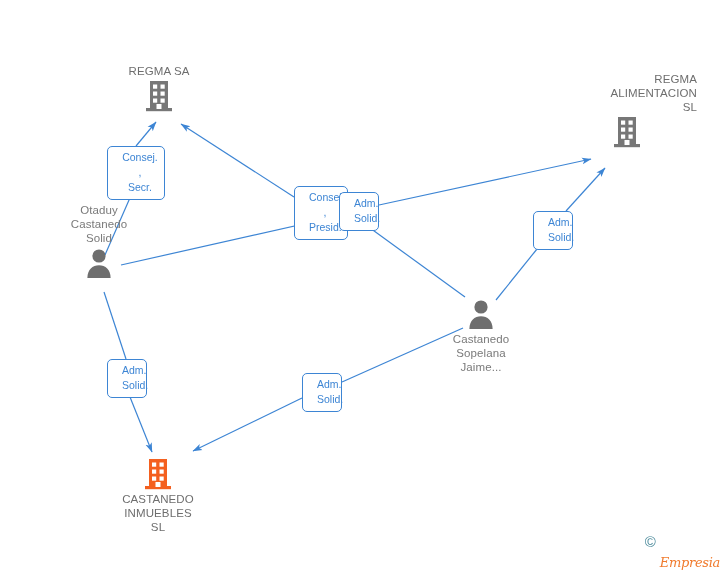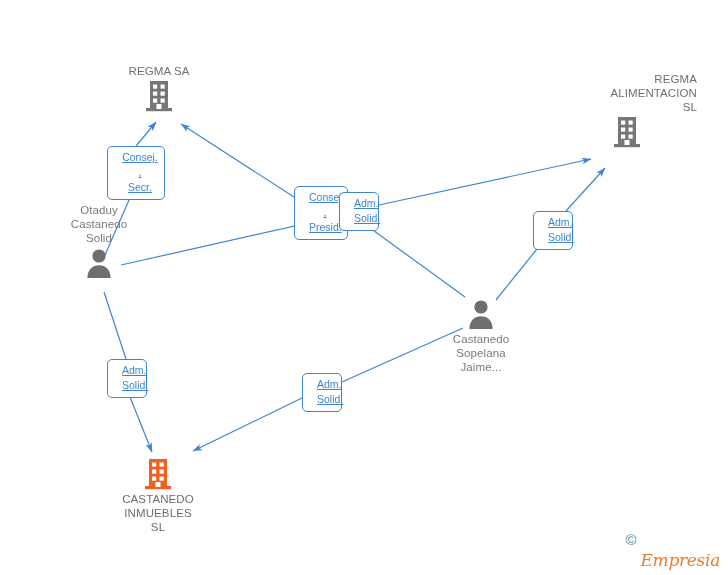--- a/index.html
+++ b/index.html
@@ -51,39 +51,38 @@
     background: #ffffff;
     border: 1.3px solid #3d85d4;
     border-radius: 5px;
     color: #3d85d4;
     font-size: 10.5px;
     line-height: 15px;
     text-align: center;
     padding: 3px 6px 4px 14px;
     white-space: pre-line;
     box-sizing: border-box;
-    text-decoration: underline;
   }
   .watermark {
     position: absolute;
     right: 8px;
     bottom: 6px;
     display: flex;
     align-items: center;
     gap: 4px;
   }
   .wm-c {
     font-size: 15px;
     color: #4b8a9b;
     line-height: 1;
   }
   .wm-text {
     font-family: "DejaVu Serif", serif;
     font-style: italic;
-    font-size: 17px;
+    font-size: 13px;
     color: #f07b2e;
     line-height: 1;
     letter-spacing: -0.3px;
     margin-top: 42px;
   }
 </style>
 </head>
 <body>
 
 <div id="canvas">

